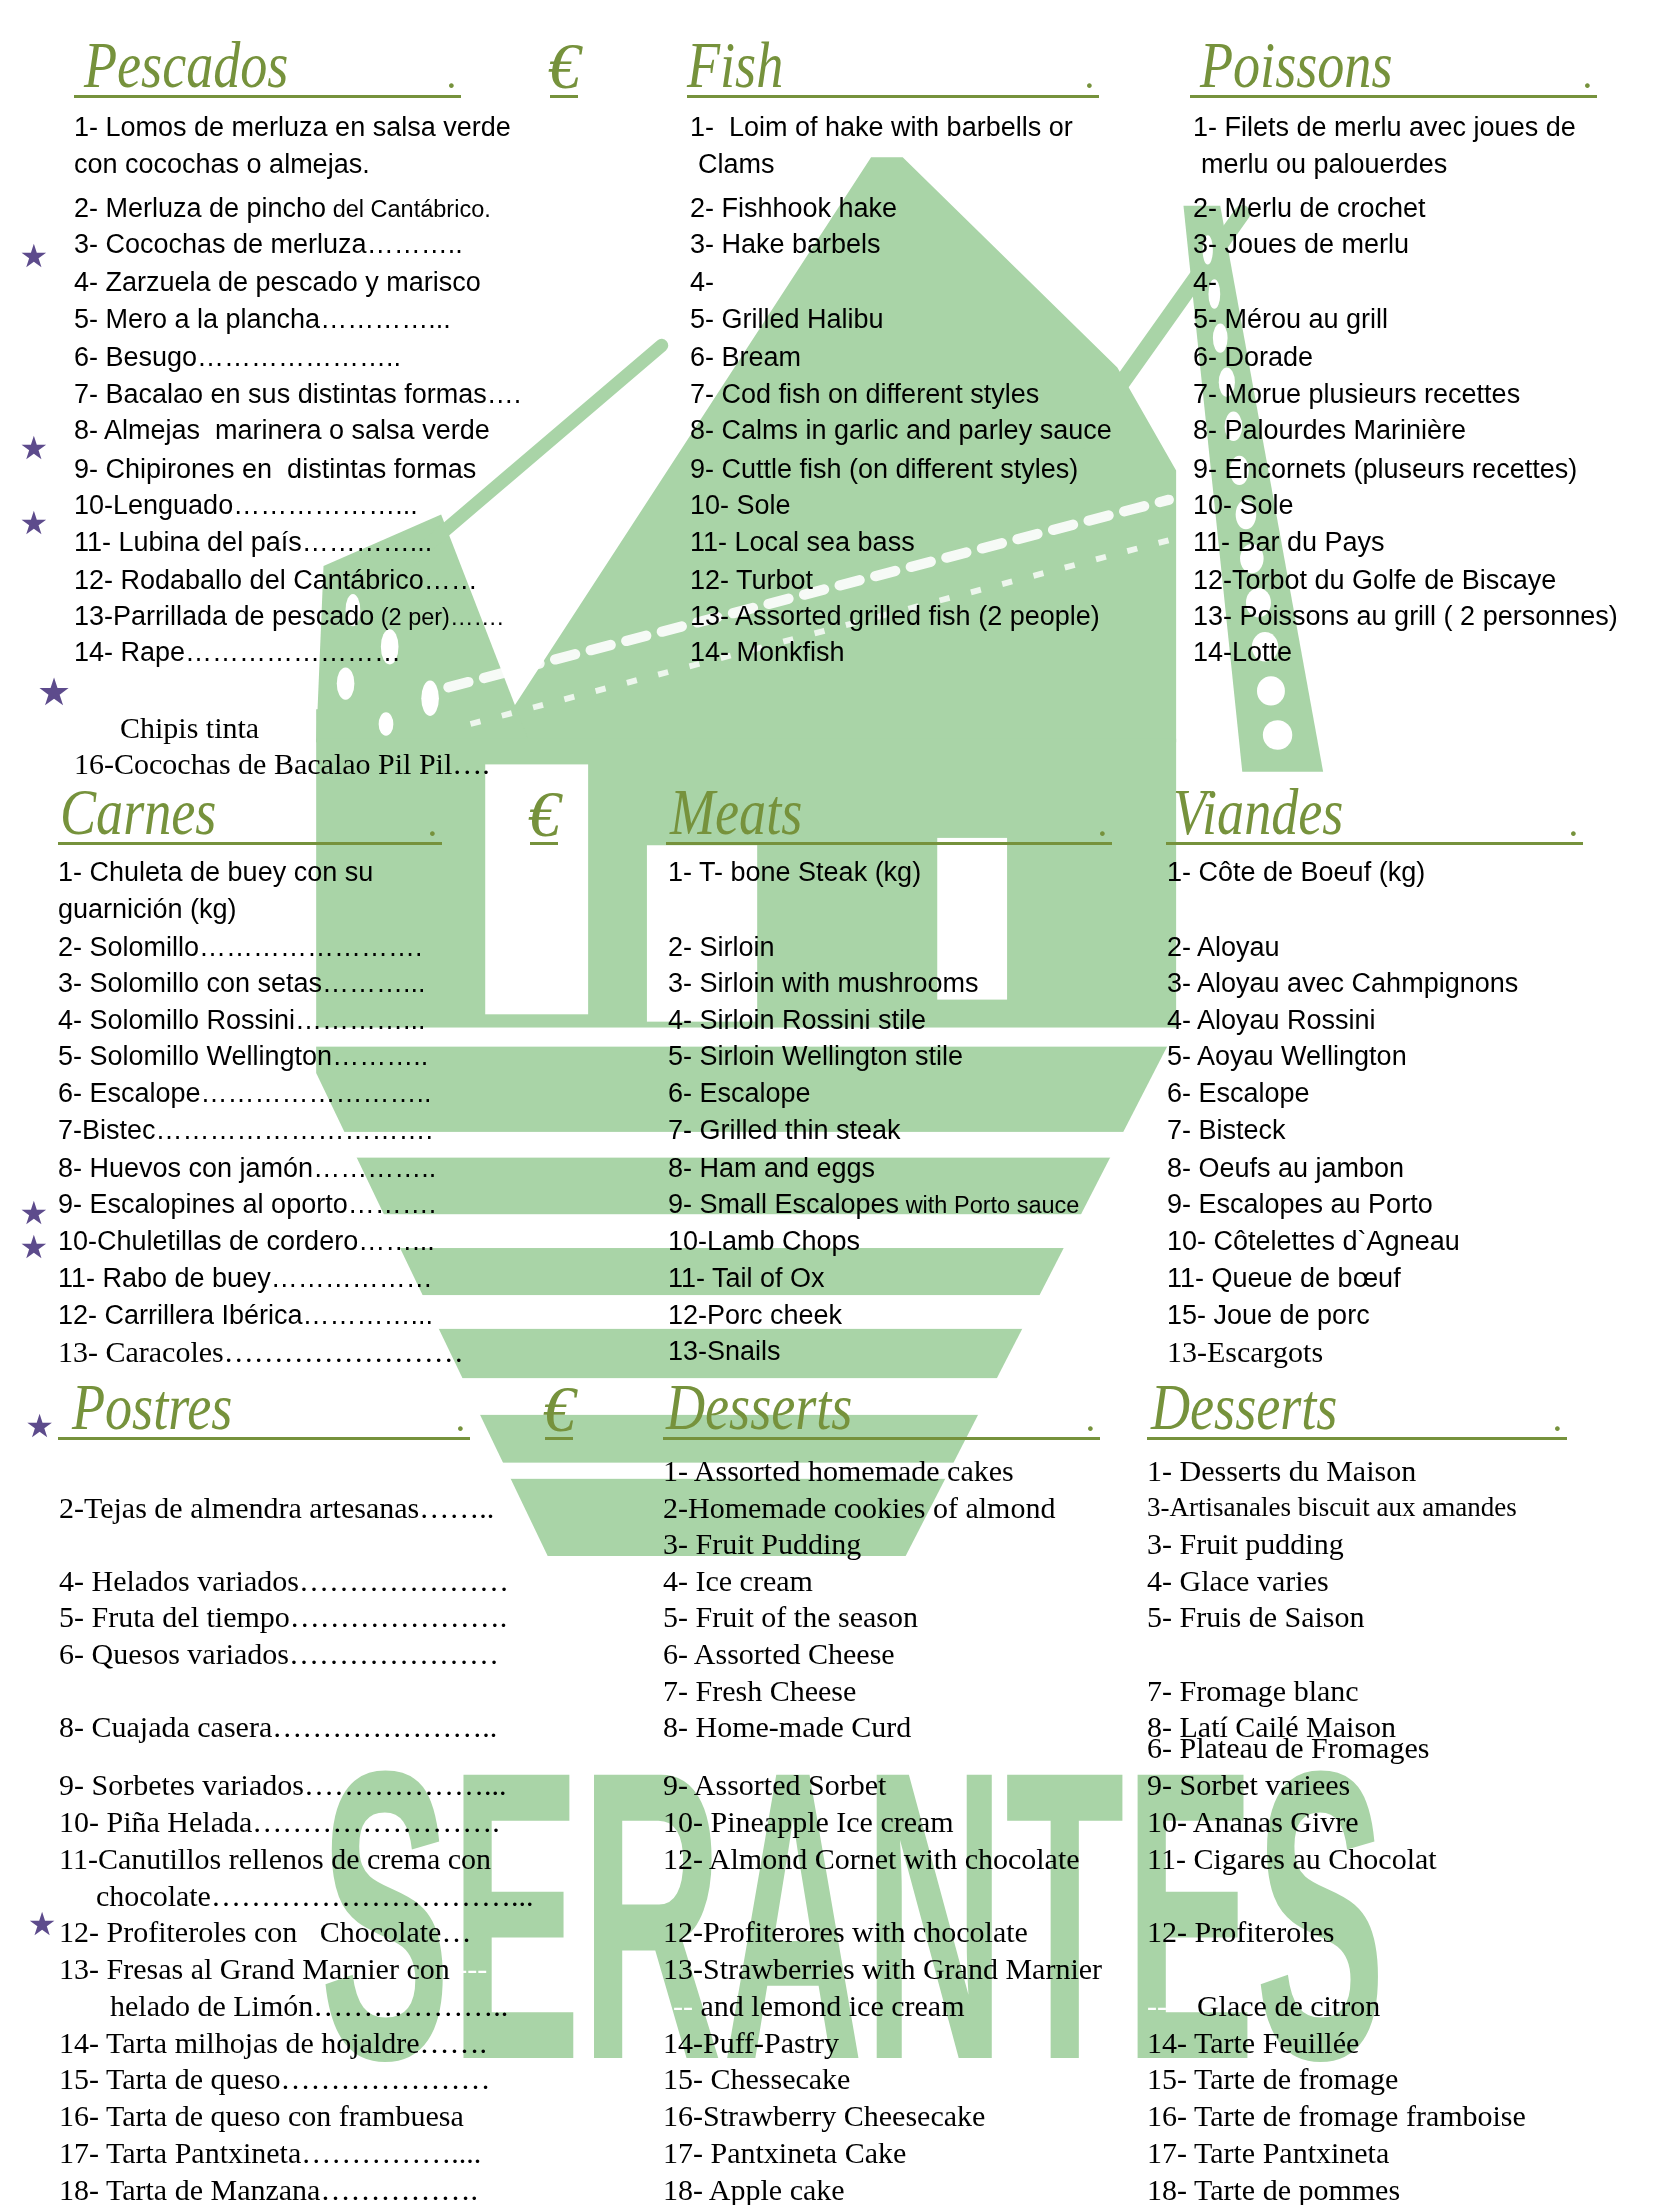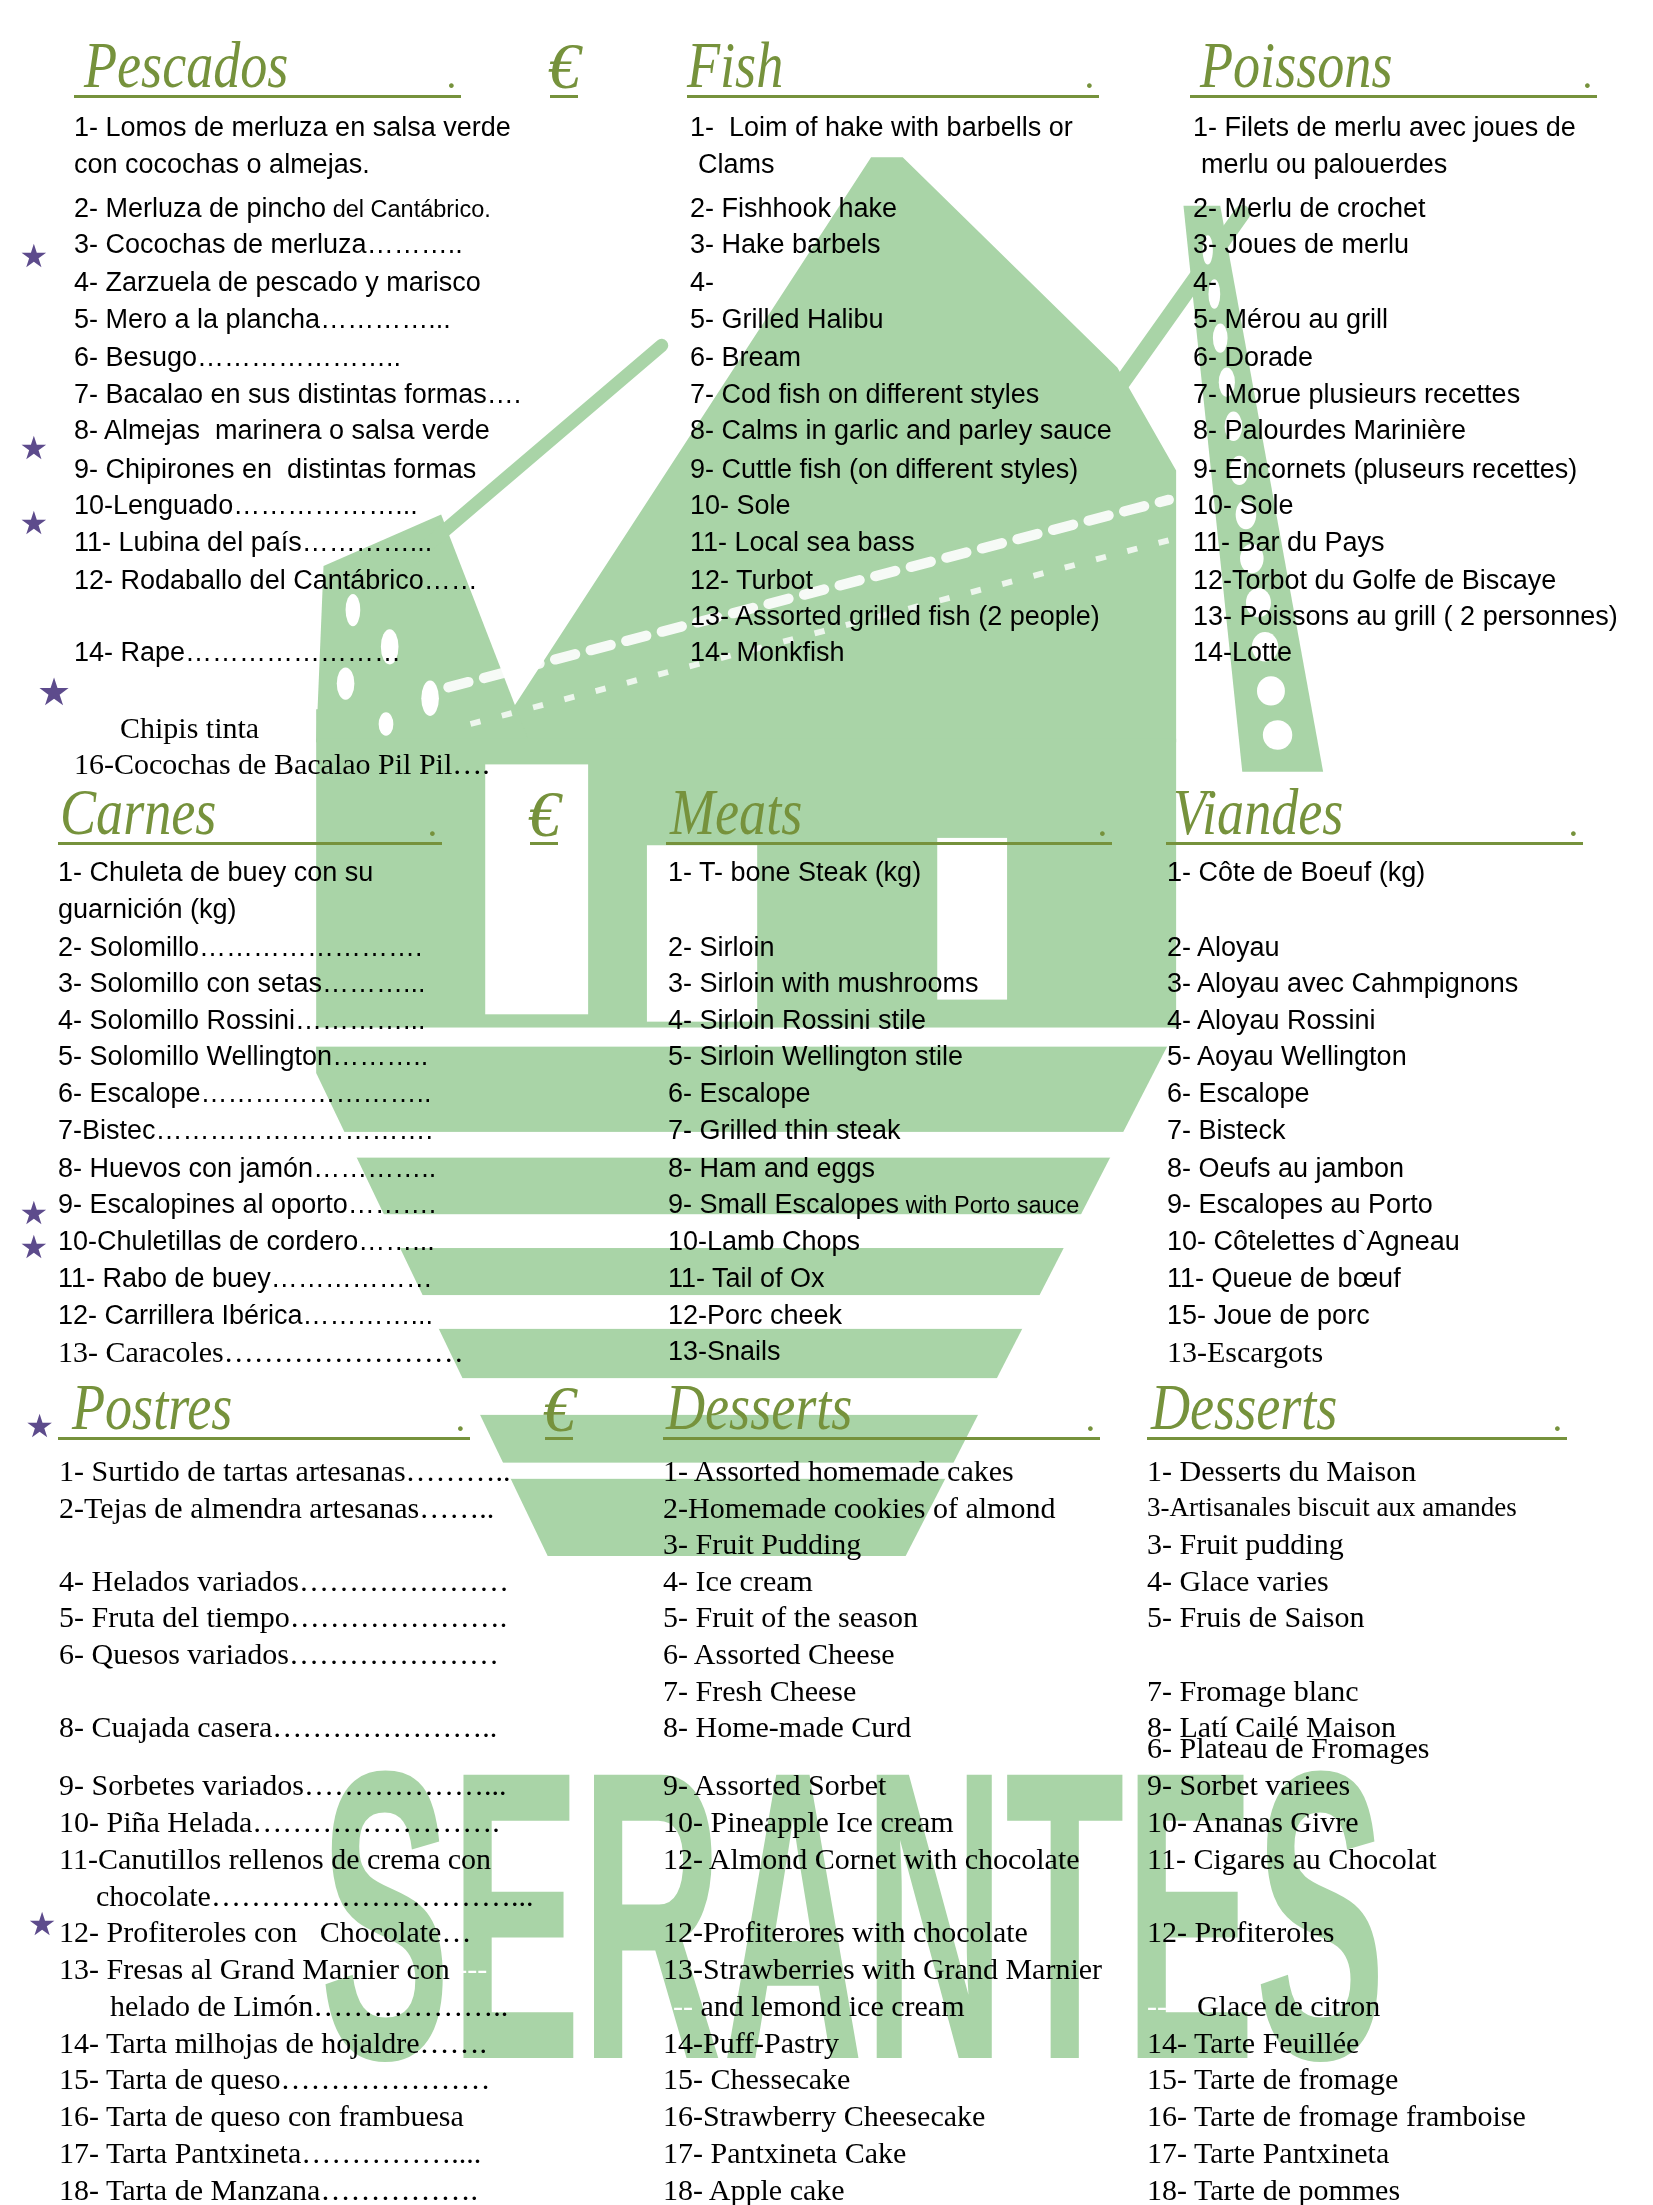--- a/index.html
+++ b/index.html
@@ -128,20 +128,21 @@
   <div class="ln" style="left:74px;top:226px">3- Cocochas de merluza………..</div>
   <div class="ln" style="left:74px;top:264px">4- Zarzuela de pescado y marisco</div>
   <div class="ln" style="left:74px;top:301px">5- Mero a la plancha…………...</div>
   <div class="ln" style="left:74px;top:339px">6- Besugo…………………..</div>
   <div class="ln" style="left:74px;top:376px">7- Bacalao en sus distintas formas….</div>
   <div class="ln" style="left:74px;top:412px">8- Almejas  marinera o salsa verde</div>
   <div class="ln" style="left:74px;top:451px">9- Chipirones en  distintas formas</div>
   <div class="ln" style="left:74px;top:487px">10-Lenguado………………...</div>
   <div class="ln" style="left:74px;top:524px">11- Lubina del país…………...</div>
   <div class="ln" style="left:74px;top:562px">12- Rodaballo del Cantábrico……</div>
+  <div class="ln" style="left:74px;top:598px"><span>13-Parrillada de pescado</span><span class="sm"> (2 per)…….</span></div>
   <div class="ln" style="left:74px;top:634px">14- Rape……………………</div>
   <div class="ln sf" style="left:120px;top:709px">Chipis tinta</div>
   <div class="ln sf" style="left:74px;top:745px">16-Cocochas de Bacalao Pil Pil….</div>
 
   <div class="ln" style="left:690px;top:109px">1-  Loim of hake with barbells or</div>
   <div class="ln" style="left:698px;top:146px">Clams</div>
   <div class="ln" style="left:690px;top:190px">2- Fishhook hake</div>
   <div class="ln" style="left:690px;top:226px">3- Hake barbels</div>
   <div class="ln" style="left:690px;top:264px">4-</div>
   <div class="ln" style="left:690px;top:301px">5- Grilled Halibu</div>
@@ -239,21 +240,20 @@
   </div>
   <div class="hd" style="left:663px;top:1369px;width:437px">
     <span class="ttl" style="left:2.9px">Desserts</span>
     <span class="dot">.</span>
   </div>
   <div class="hd" style="left:1147px;top:1369px;width:420px">
     <span class="ttl" style="left:4.4px">Desserts</span>
     <span class="dot">.</span>
   </div>
 
-  <div class="ln sf" style="left:59px;top:1452px">1- Surtido de tartas artesanas………..</div>
   <div class="ln sf" style="left:59px;top:1489px">2-Tejas de almendra artesanas……..</div>
   <div class="ln sf" style="left:59px;top:1562px">4- Helados variados…………………</div>
   <div class="ln sf" style="left:59px;top:1598px">5- Fruta del tiempo………………….</div>
   <div class="ln sf" style="left:59px;top:1635px">6- Quesos variados…………………</div>
   <div class="ln sf" style="left:59px;top:1708px">8- Cuajada casera…………………..</div>
   <div class="ln sf" style="left:59px;top:1766px">9- Sorbetes variados………………...</div>
   <div class="ln sf" style="left:59px;top:1803px">10- Piña Helada…………………….</div>
   <div class="ln sf" style="left:59px;top:1840px">11-Canutillos rellenos de crema con</div>
   <div class="ln sf" style="left:96px;top:1877px">chocolate…………………………...</div>
   <div class="ln sf" style="left:59px;top:1913px">12- Profiteroles con   Chocolate…</div>

